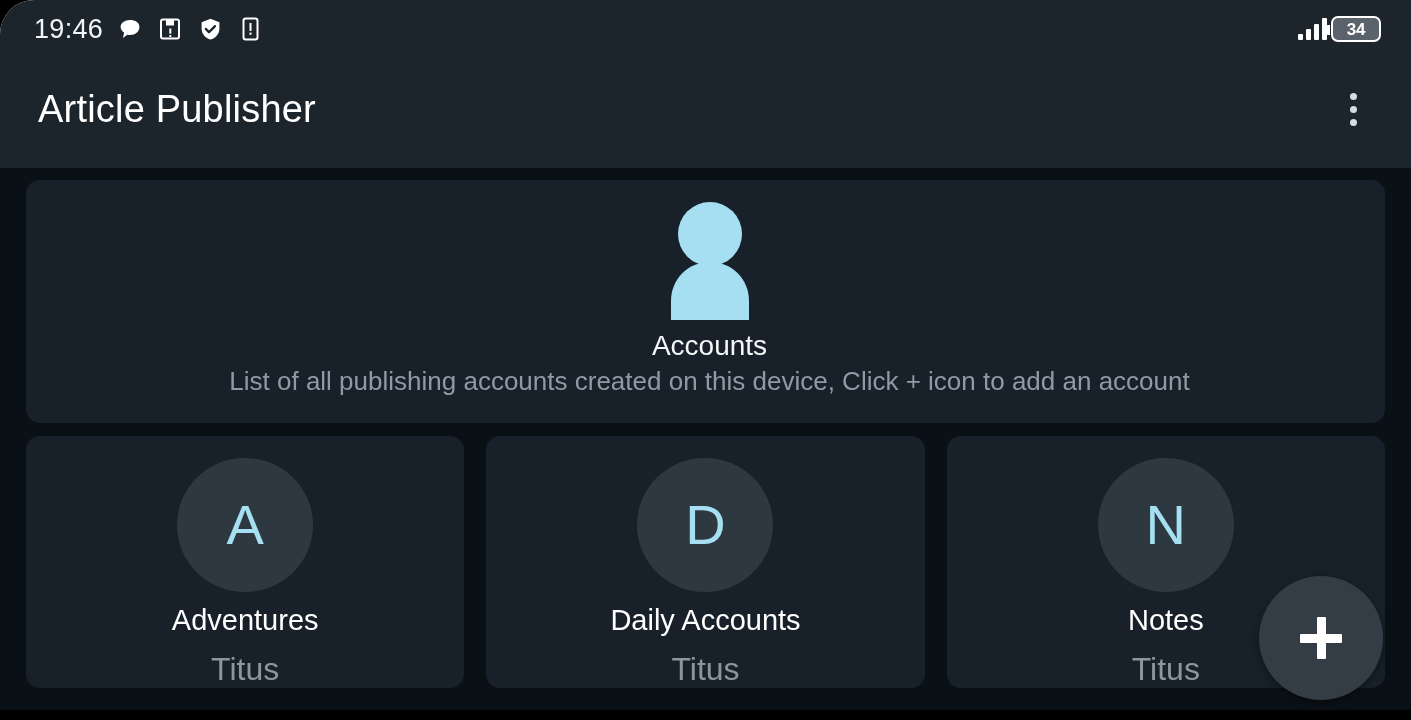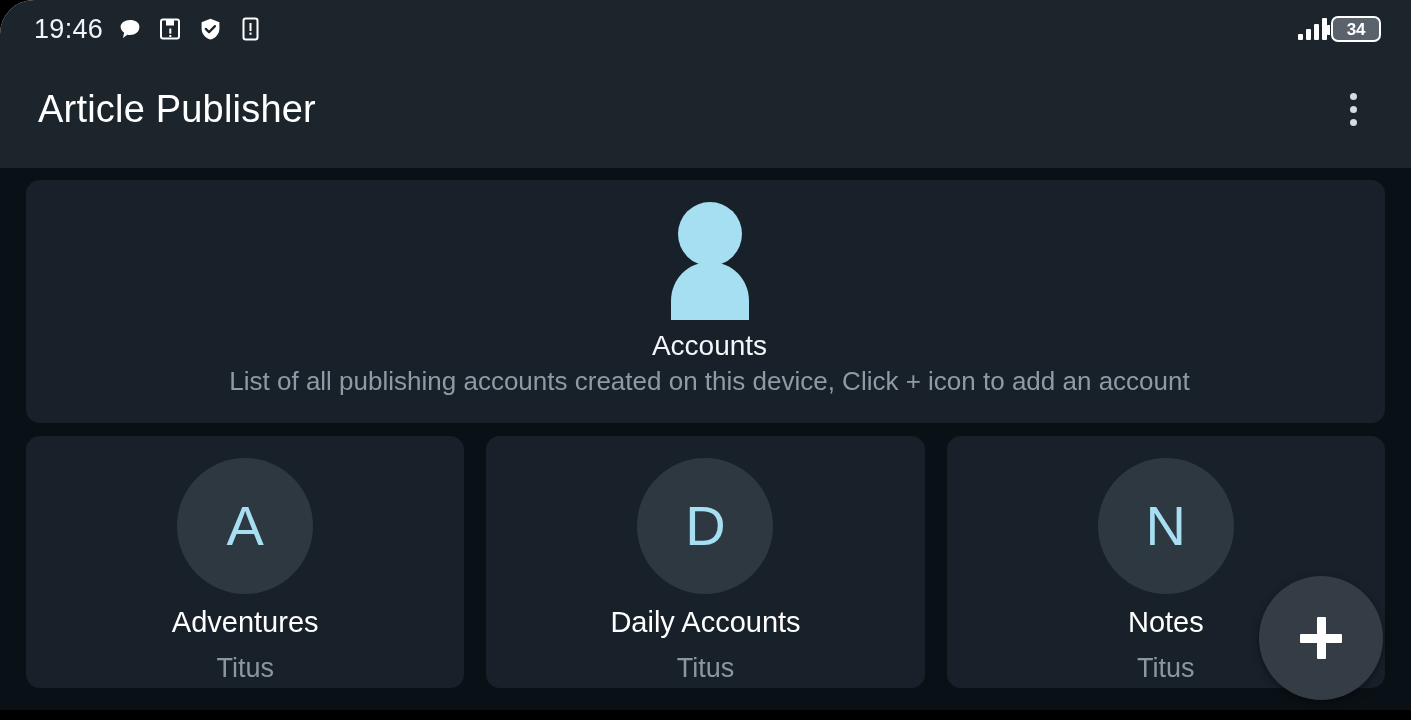--- a/index.html
+++ b/index.html
@@ -217,21 +217,21 @@
     line-height: 1;
   }
   .account-name {
     margin-top: 12px;
     color: #FFFFFF;
     font-size: 29px;
   }
   .account-owner {
     margin-top: 14px;
     color: #8C969E;
-    font-size: 27px;
+    font-size: 32px;
   }
 
   
   #add-account-fab {
     position: absolute;
     right: 28px;
     bottom: 10px;
     width: 124px;
     height: 124px;
     border-radius: 50%;

